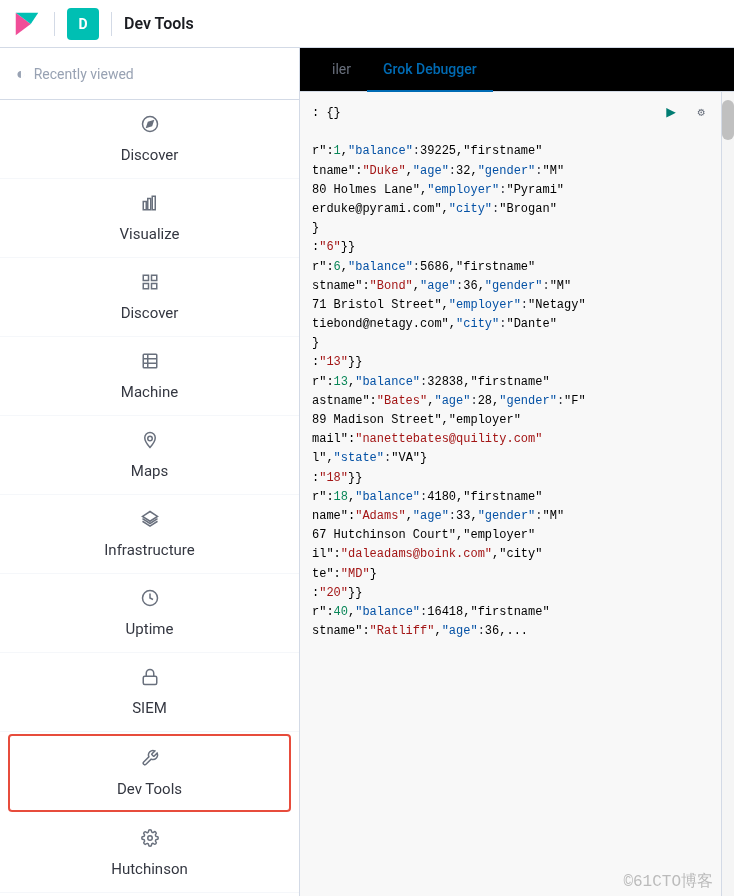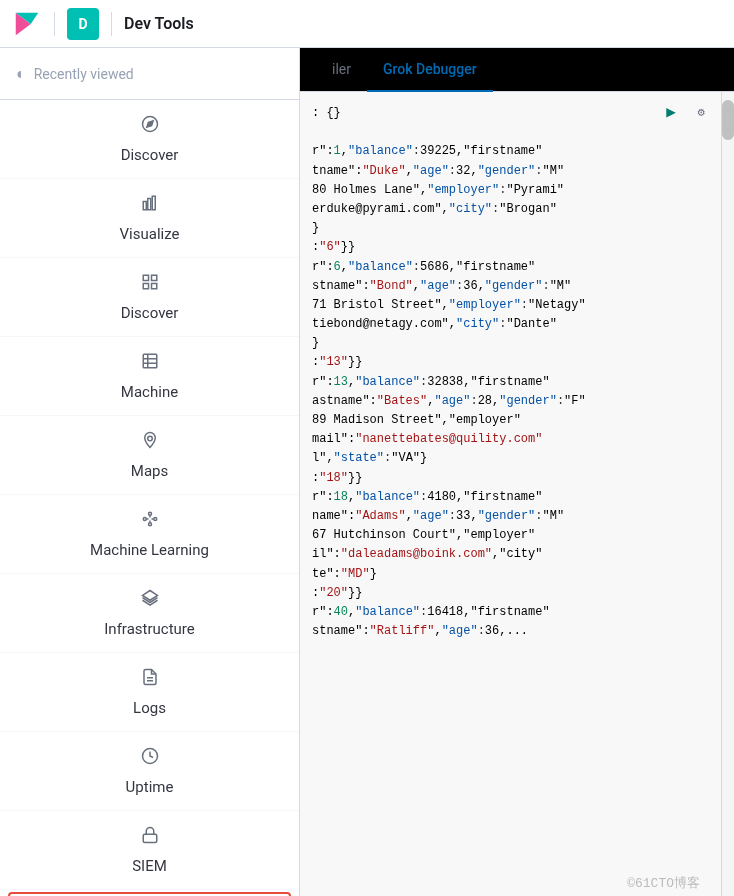--- a/index.html
+++ b/index.html
@@ -231,22 +231,22 @@
     
     .json-key { color: #0451a5; }
     .json-str { color: #a31515; }
     .json-num { color: #098658; }
     .json-punct { color: #343741; }
 
     
     .watermark {
       position: absolute;
       bottom: 4px;
-      right: 21px;
-      font-size: 13px;
+      right: 8px;
+      font-size: 16px;
       color: #bbb;
       pointer-events: none;
     }
   </style>
 </head>
 <body>
 
 <div class="header">
   <div class="kibana-logo">
     <svg viewBox="0 0 32 32" fill="none" xmlns="http://www.w3.org/2000/svg">
@@ -318,52 +318,26 @@
             <svg width="18" height="18" viewBox="0 0 24 24" fill="none" stroke="#69707d" stroke-width="2">
               <circle cx="12" cy="10" r="3"></circle>
               <path d="M12 2C8.13 2 5 5.13 5 9c0 5.25 7 13 7 13s7-7.75 7-13c0-3.87-3.13-7-7-7z"></path>
             </svg>
           </span>
           <span class="nav-label">Maps</span>
         </div>
         <div class="nav-item">
           <span class="nav-icon">
             <svg width="18" height="18" viewBox="0 0 24 24" fill="none" stroke="#69707d" stroke-width="2">
-              <circle cx="5" cy="12" r="2"></circle>
-              <circle cx="12" cy="5" r="2"></circle>
-              <circle cx="19" cy="12" r="2"></circle>
-              <circle cx="12" cy="19" r="2"></circle>
-              <line x1="7" y1="12" x2="10" y2="12"></line>
-              <line x1="12" y1="7" x2="12" y2="10"></line>
-              <line x1="14" y1="12" x2="17" y2="12"></line>
-              <line x1="12" y1="14" x2="12" y2="17"></line>
-            </svg>
-          </span>
-          <span class="nav-label">Machine Learning</span>
-        </div>
-        <div class="nav-item">
-          <span class="nav-icon">
-            <svg width="18" height="18" viewBox="0 0 24 24" fill="none" stroke="#69707d" stroke-width="2">
               <polygon points="12,2 22,8.5 12,15 2,8.5"></polygon>
               <polyline points="2,15 12,21.5 22,15"></polyline>
               <polyline points="2,11.5 12,18 22,11.5"></polyline>
             </svg>
           </span>
           <span class="nav-label">Infrastructure</span>
-        </div>
-        <div class="nav-item">
-          <span class="nav-icon">
-            <svg width="18" height="18" viewBox="0 0 24 24" fill="none" stroke="#69707d" stroke-width="2">
-              <path d="M14 2H6a2 2 0 0 0-2 2v16a2 2 0 0 0 2 2h12a2 2 0 0 0 2-2V8z"></path>
-              <polyline points="14,2 14,8 20,8"></polyline>
-              <line x1="8" y1="13" x2="16" y2="13"></line>
-              <line x1="8" y1="17" x2="16" y2="17"></line>
-            </svg>
-          </span>
-          <span class="nav-label">Logs</span>
         </div>
         <div class="nav-item">
           <span class="nav-icon">
             <svg width="18" height="18" viewBox="0 0 24 24" fill="none" stroke="#69707d" stroke-width="2">
               <circle cx="12" cy="12" r="10"></circle>
               <polyline points="12,6 12,12 16,14"></polyline>
             </svg>
           </span>
           <span class="nav-label">Uptime</span>
         </div>

